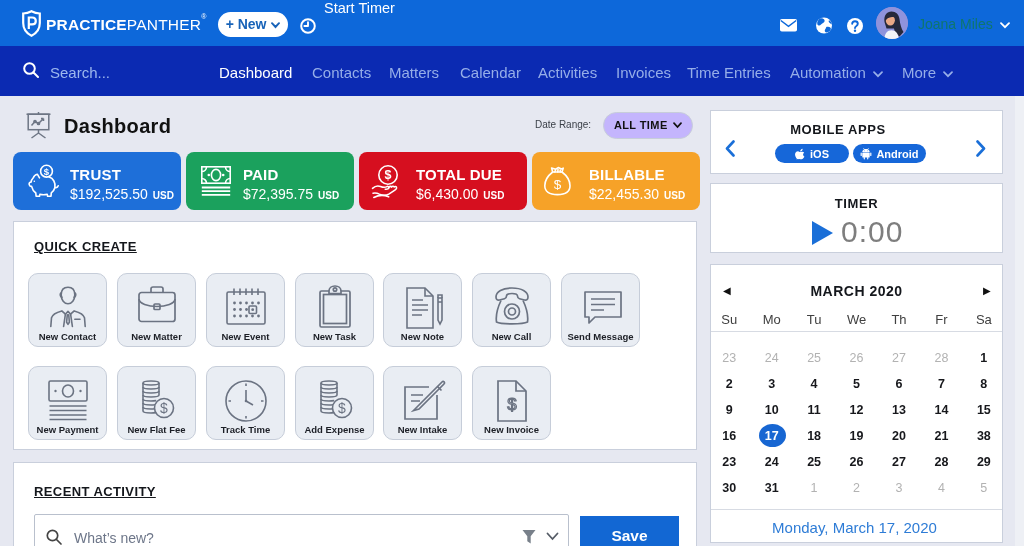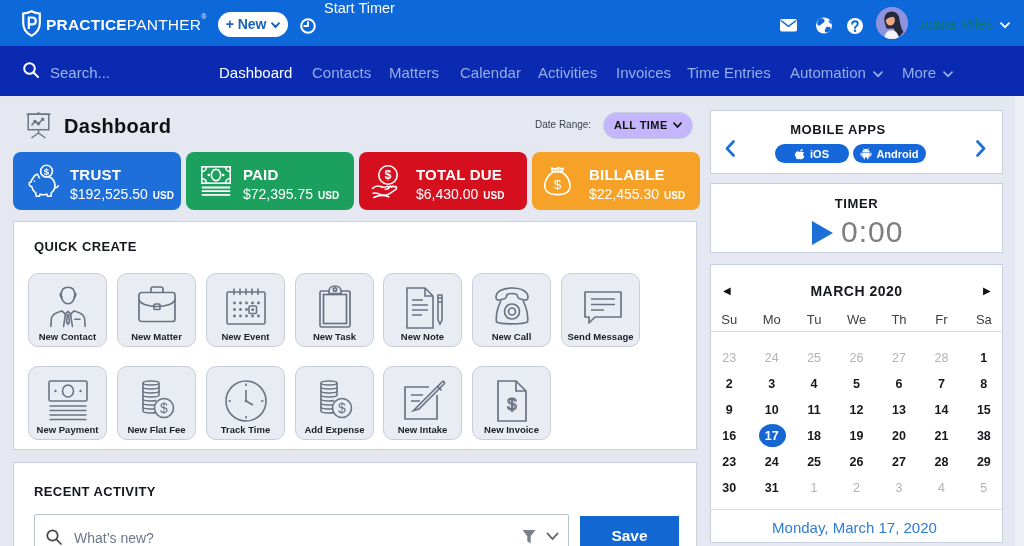--- a/index.html
+++ b/index.html
@@ -41,21 +41,21 @@
 .stat .usd { font-size:10px; font-weight:bold; margin-left:5px; }
 #card-trust { left:13px; background:#1e6fd9; }
 #card-paid { left:186px; background:#1ba15d; }
 #card-due { left:359px; background:#d60f1f; }
 #card-bill { left:532px; background:#f6a228; }
 
 
 .panel { background:#fff; border:1px solid #c9cfdc; }
 #qc-panel { left:13px; top:221px; width:684px; height:229px; }
 #ra-panel { left:13px; top:462px; width:684px; height:120px; }
-.ptitle { font-size:13px; font-weight:bold; color:#14171c; letter-spacing:0.4px; }
+.ptitle { font-size:13px; font-weight:bold; color:#14171c; letter-spacing:0.4px;text-decoration:underline; }
 #qc-title { left:34px; top:239px; }
 #ra-title { left:34px; top:484px; }
 
 .tile { position:absolute; width:79px; height:74px; background:#e9edf3; border:1px solid #c6cdd9; border-radius:10px; text-align:center; }
 .tile .lbl { position:absolute; left:0; right:0; bottom:4px; font-size:9.5px; font-weight:bold; color:#1c1f26; }
 .tile svg { position:absolute; left:50%; top:10px; transform:translateX(-50%); }
 
 
 #ra-search { left:34px; top:514px; width:535px; height:44px; background:#fff; border:1px solid #b9c0cd; border-radius:2px; }
 #ra-placeholder { left:74px; top:530px; color:#6d7689; font-size:14px; }

